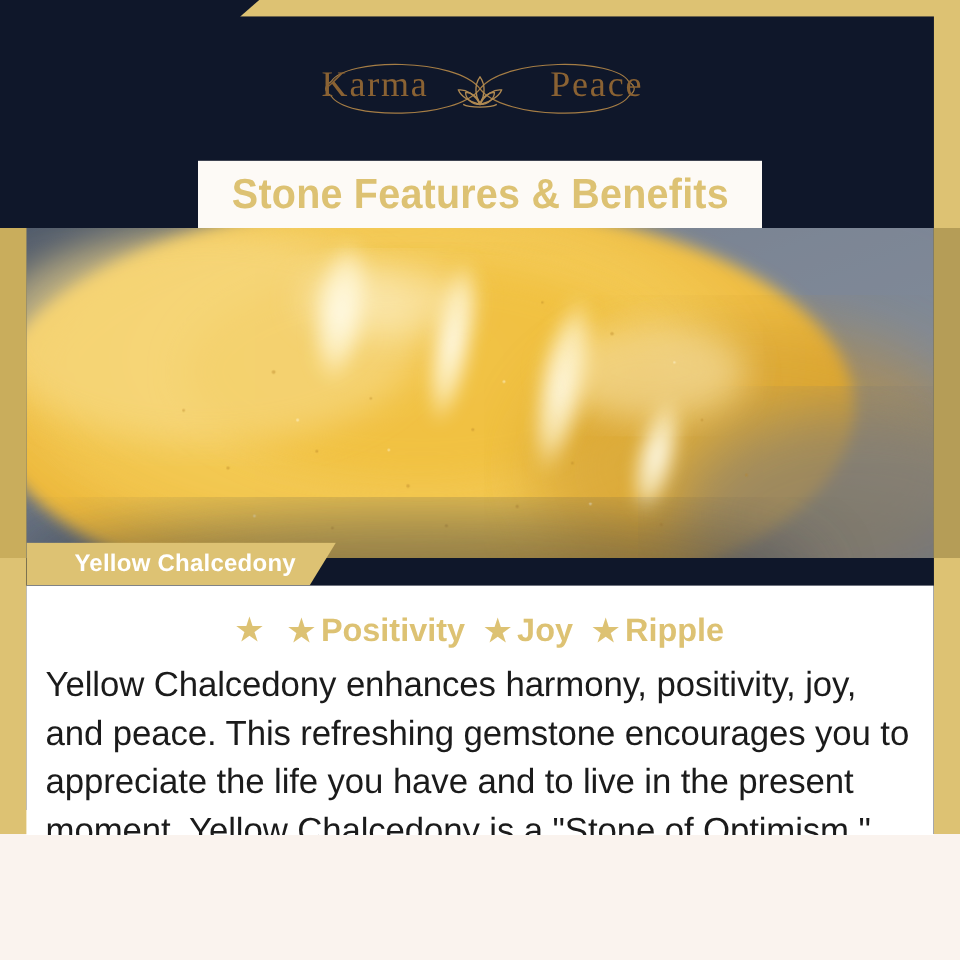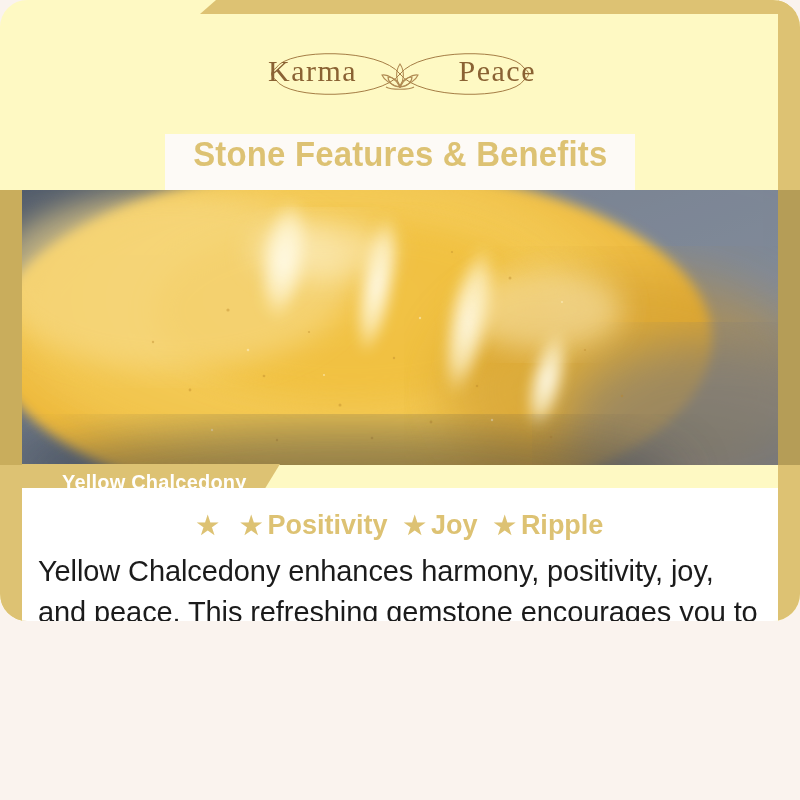--- a/index.html
+++ b/index.html
@@ -2,21 +2,21 @@
 <html><head>
 <meta charset="utf-8">
 <style>
   html,body{margin:0;padding:0;}
   body{
     width:800px;height:800px;
     background:#faf3ee;
     font-family:"Liberation Sans", sans-serif;
     overflow:hidden;
   }
-  #card{position:relative;width:800px;height:621px;overflow:hidden;background:#fef9c3;border-radius:27px;}
+  #card{position:relative;width:800px;height:695px;overflow:hidden;background:#0f172a;}
 
   
   .band{position:absolute;background:#ddc273;}
   #band-top{
     top:0;left:200px;width:600px;height:14px;
     clip-path:polygon(16px 0,100% 0,100% 100%,0 100%);
   }
   #band-right{
     top:0;right:0;width:22px;height:782px;
     clip-path:polygon(0 0,100% 0,100% 100%,0 calc(100% - 16px));
@@ -42,21 +42,21 @@
     font-family:"Liberation Serif", serif;
     font-size:30px;color:#8a6233;letter-spacing:1.5px;
   }
   #logo-karma{left:8px;}
   #logo-ripple{right:4px;}
 
   
   #title-banner{
     position:absolute;top:134px;left:165px;width:470px;height:56px;
     background:#fdfaf6;
-    display:flex;justify-content:center;
+    display:flex;align-items:center;justify-content:center;
   }
   #title-text{
     font-family:"Liberation Sans Narrow","Liberation Sans",sans-serif;
     font-weight:bold;font-size:35px;color:#ddc273;
     letter-spacing:0.2px;white-space:nowrap;
     transform:scaleX(0.94);
   }
 
   
   #photo{
@@ -64,21 +64,21 @@
     overflow:hidden;
     background:#6d7789;
   }
   #photo svg{display:block;width:100%;height:100%;}
 
   
   #name-banner{
     position:absolute;left:22px;top:452px;width:258px;height:36px;
     background:#ddc273;
     clip-path:polygon(0 0,100% 0,calc(100% - 22px) 100%,0 100%);
-    display:flex;align-items:center;margin-top:12px;
+    display:flex;align-items:center;
   }
   #name-text{
     margin-left:40px;color:#ffffff;font-weight:bold;font-size:20px;
     font-family:"Liberation Sans Narrow","Liberation Sans",sans-serif;
     letter-spacing:0.2px;white-space:nowrap;
   }
 
   
   #content{
     position:absolute;left:22px;top:488px;width:756px;height:292px;

